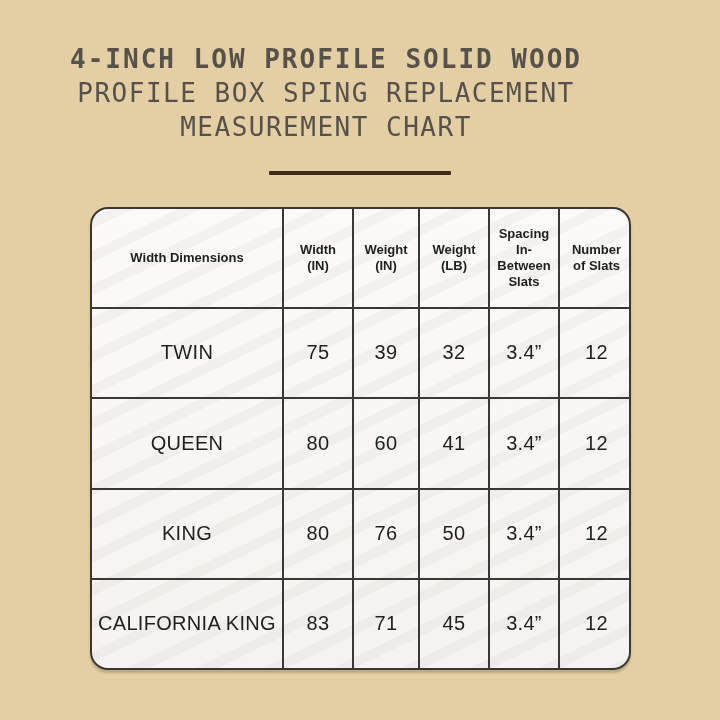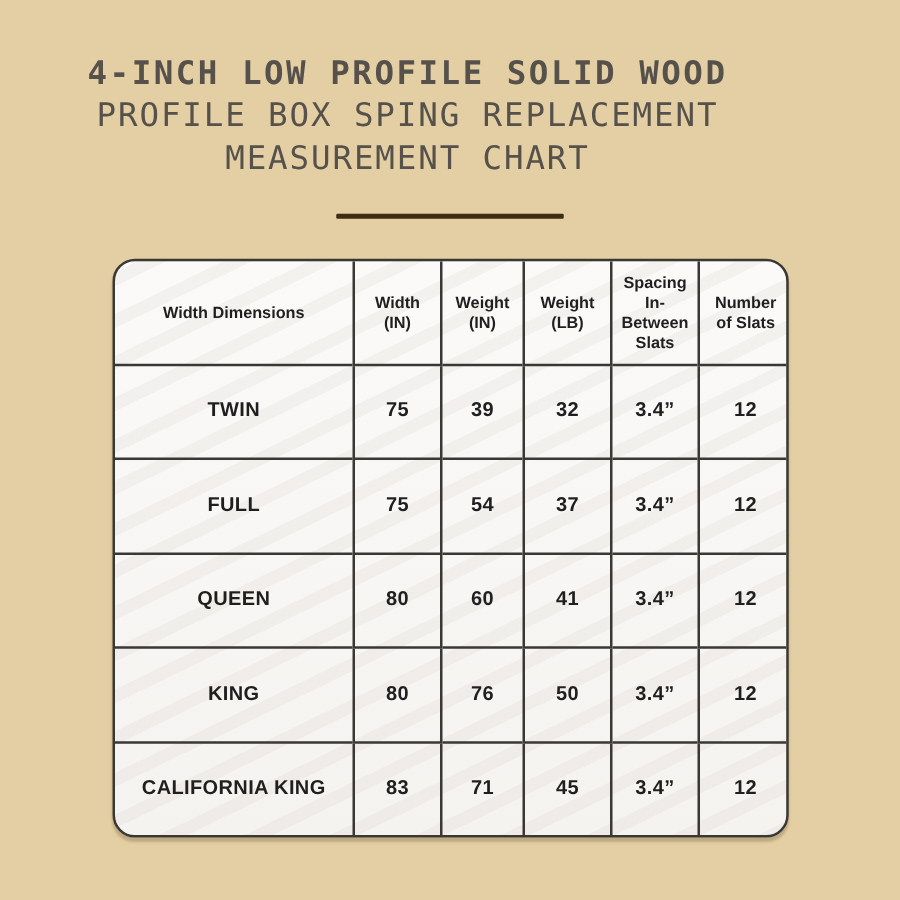--- a/index.html
+++ b/index.html
@@ -68,22 +68,22 @@
   .spec th:first-child,.spec td:first-child{border-left-width:0;}
   .spec tr.head-row th{border-top-width:0;}
   .spec th{
     font-size:13px;
     font-weight:700;
     line-height:16px;
     white-space:pre-line;
     height:70px;
   }
   .spec td{
-    font-size:16px;
-    font-weight:700;
+    font-size:20px;
+    font-weight:400;
     letter-spacing:0.3px;
     height:63px;
   }
   .col-item{width:191px;}
   .col-length{width:70px;}
   .col-width{width:66px;}
   .col-weight{width:70px;}
   .col-spacing{width:70px;}
   .col-slats{width:74px;}
 </style>
@@ -125,28 +125,20 @@
       </tr>
       <tr>
         <td>TWIN</td>
         <td>75</td>
         <td>39</td>
         <td>32</td>
         <td>3.4”</td>
         <td>12</td>
       </tr>
       <tr>
-        <td>FULL</td>
-        <td>75</td>
-        <td>54</td>
-        <td>37</td>
-        <td>3.4”</td>
-        <td>12</td>
-      </tr>
-      <tr>
         <td>QUEEN</td>
         <td>80</td>
         <td>60</td>
         <td>41</td>
         <td>3.4”</td>
         <td>12</td>
       </tr>
       <tr>
         <td>KING</td>
         <td>80</td>

